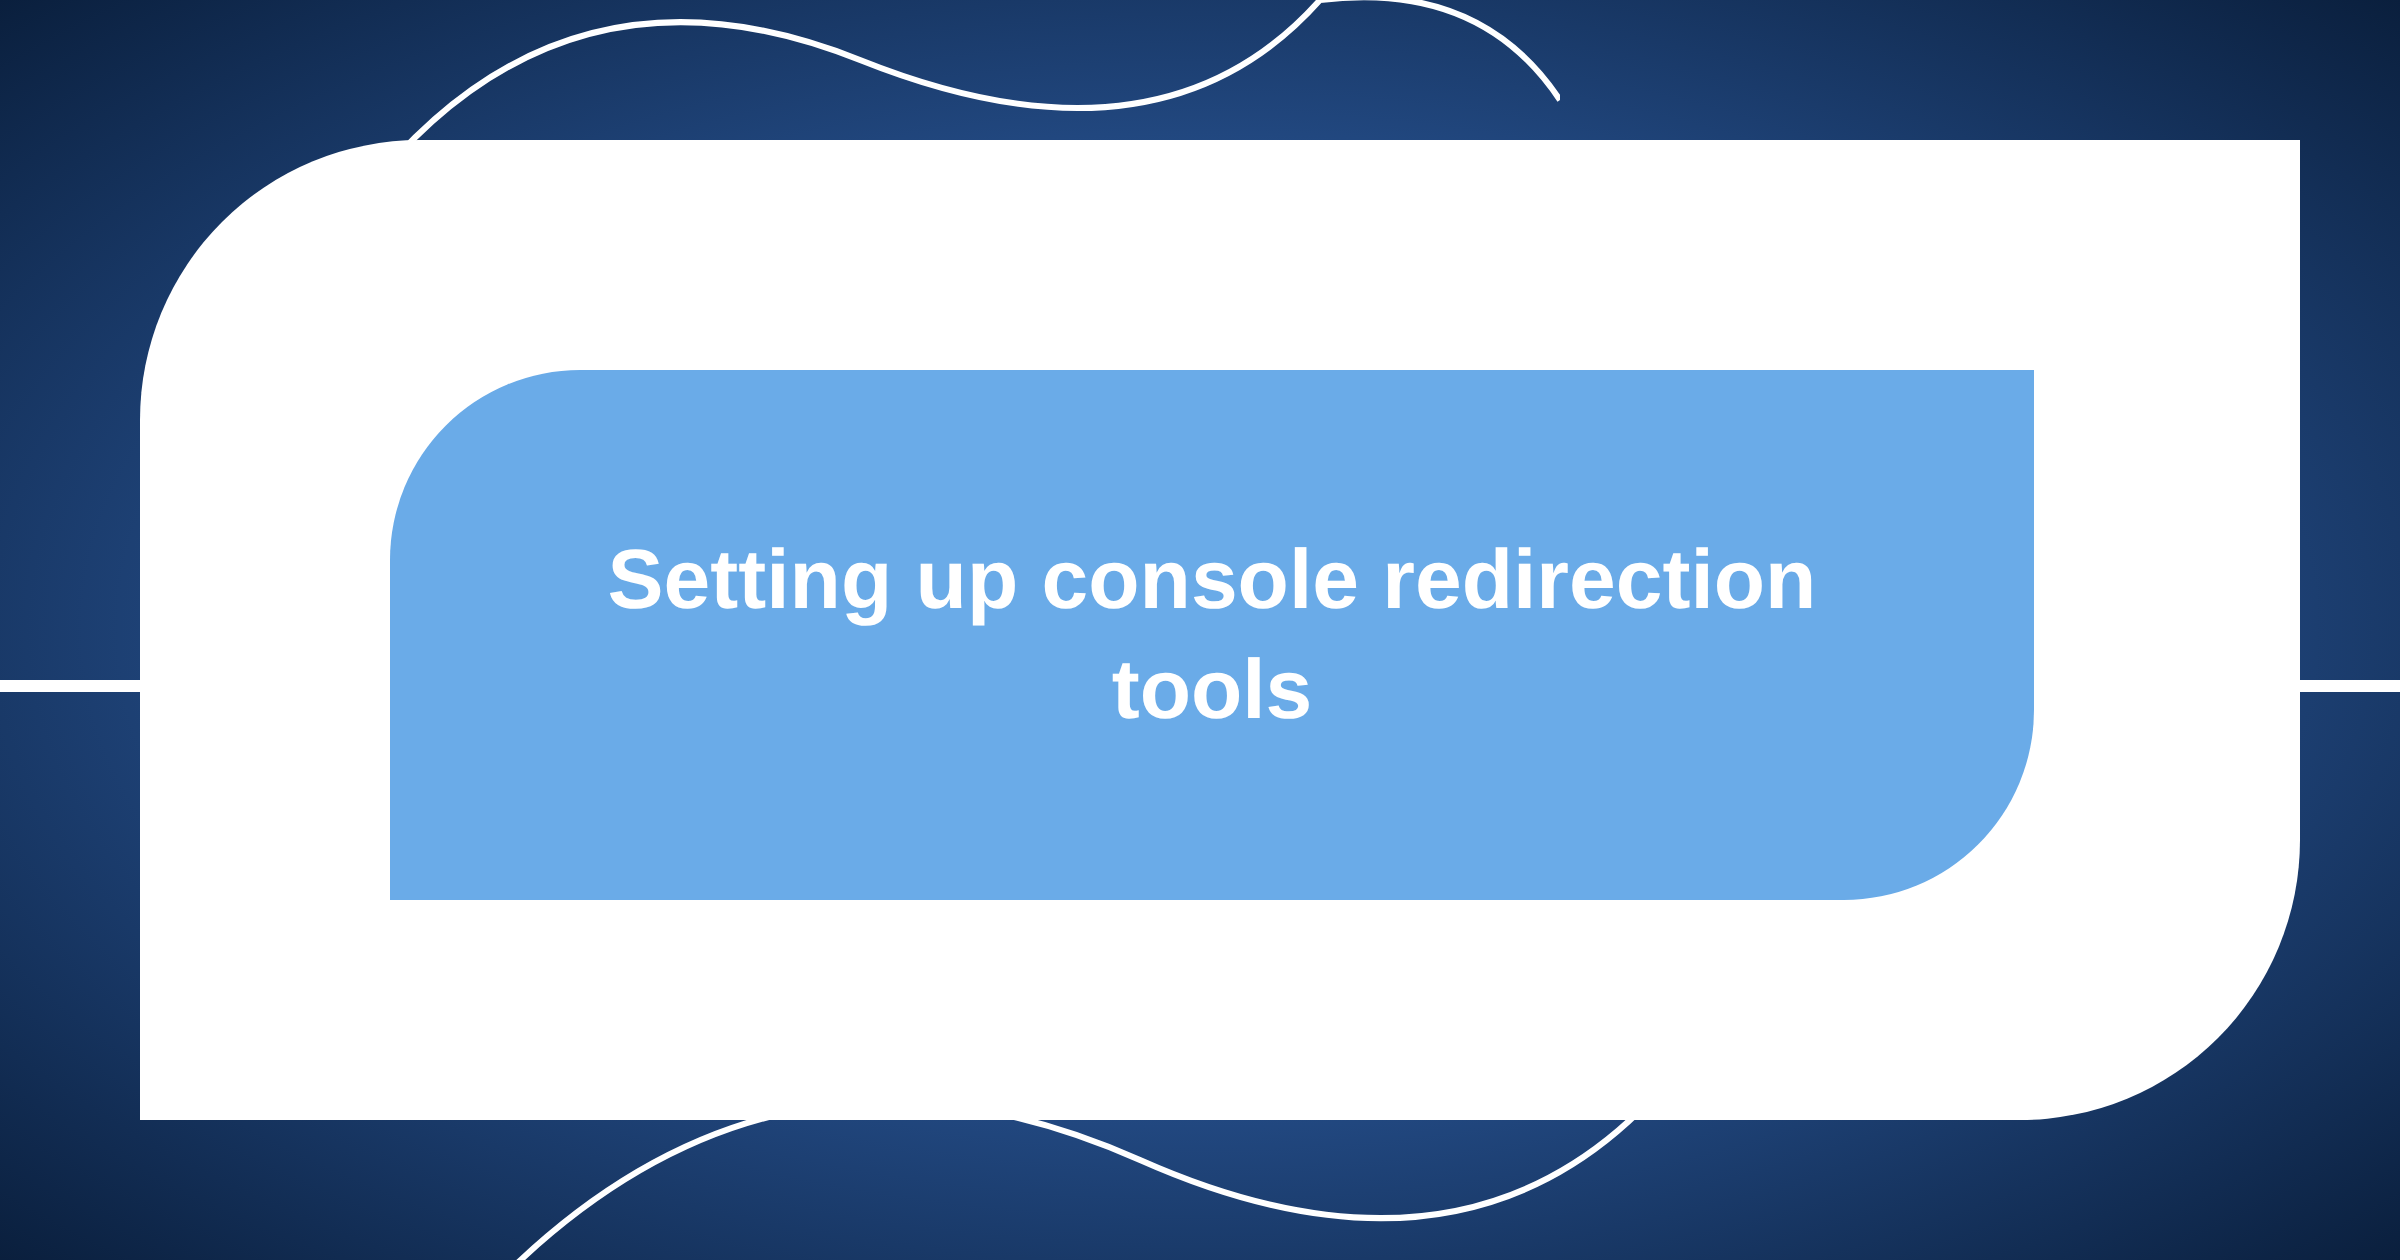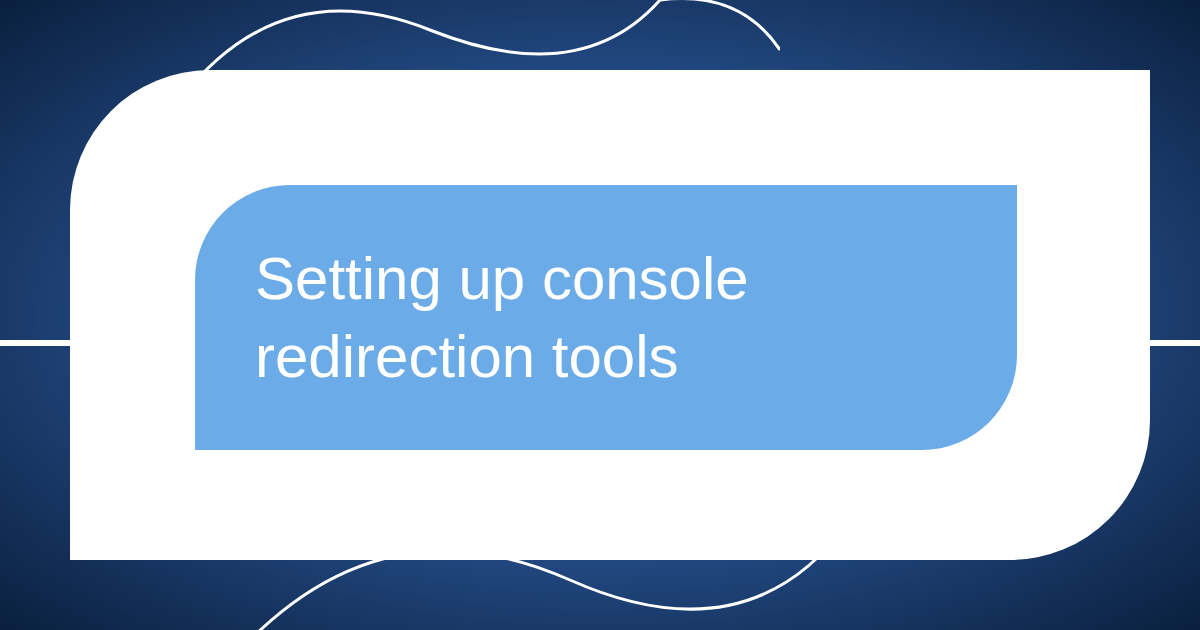--- a/index.html
+++ b/index.html
@@ -73,22 +73,23 @@
       background: #6aabe8;
       border-top-left-radius: 95px;
       border-bottom-right-radius: 95px;
       display: flex;
       align-items: center;
       justify-content: center;
       padding: 0 60px;
     }
     .title-text {
       color: white;
-      font-size: 60px;
-      font-weight: 400;
+      font-size: 42px;
+      font-weight: 700;
+      text-align: center;
       line-height: 1.3;
     }
   </style>
 </head>
 <body>
 
 <div class="background"></div>
 
 <svg class="curve-top" viewBox="0 0 600 200">
   <path d="M 0 120 Q 100 -10 250 50 T 480 20 Q 560 10 600 70" stroke="white" stroke-width="3" fill="none"></path>

